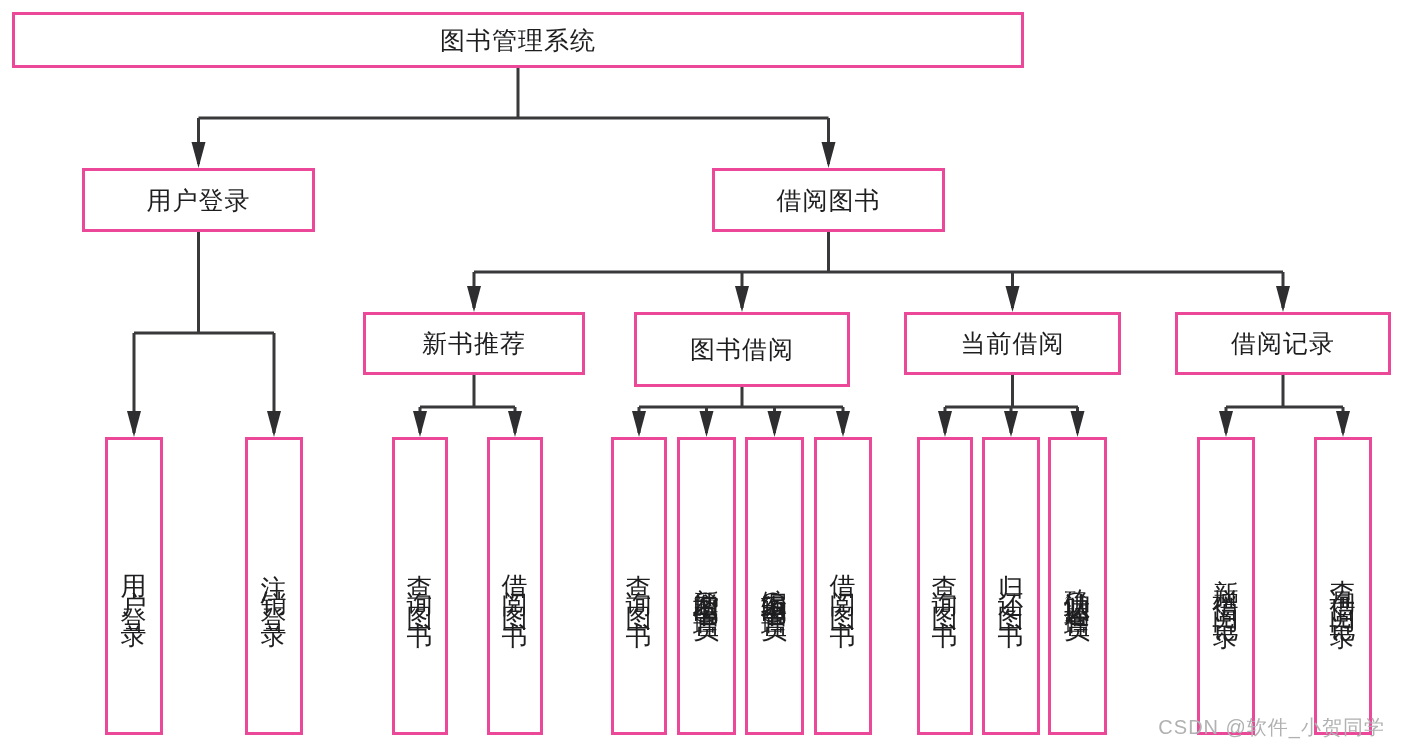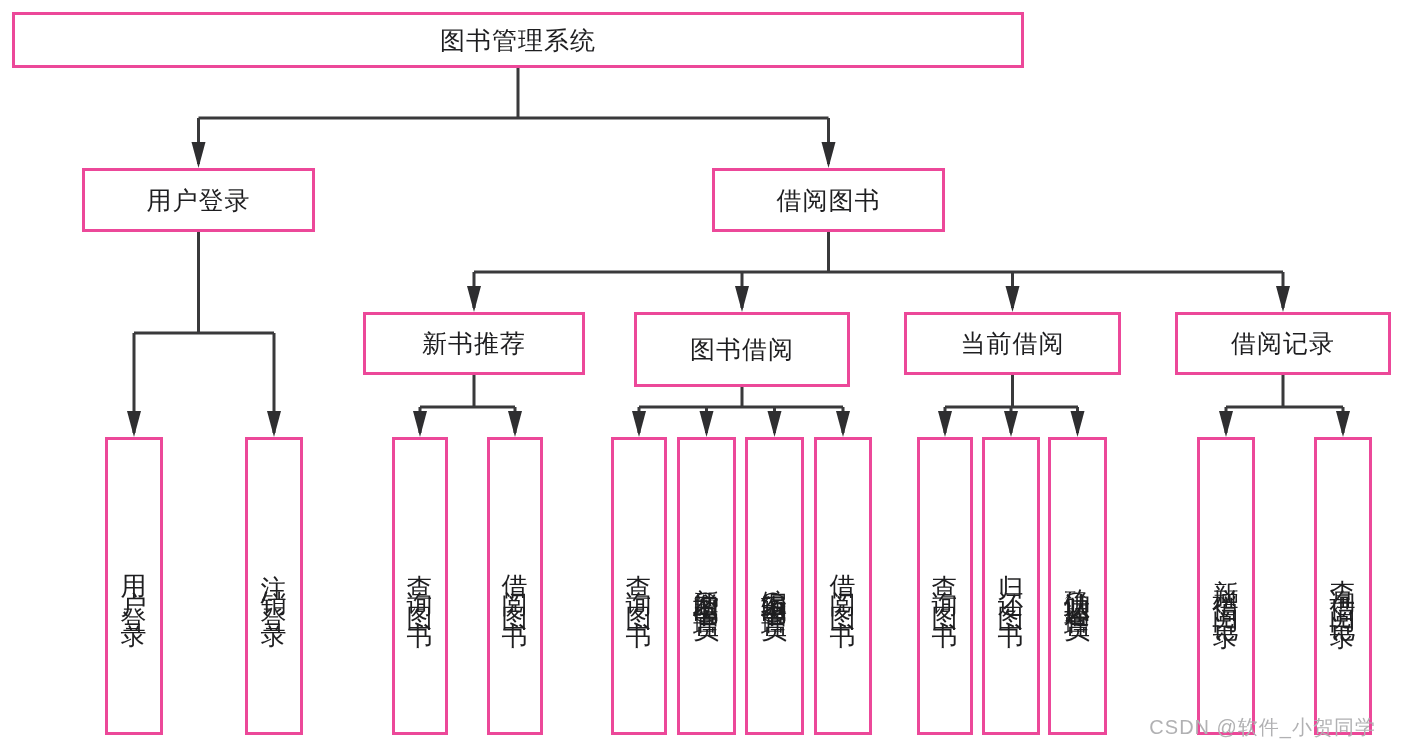--- a/index.html
+++ b/index.html
@@ -13,21 +13,21 @@
     display:flex;align-items:center;justify-content:center;color:#1e1e20;
   }
   .hlabel{font-size:25px;letter-spacing:1px;white-space:nowrap;}
   .leaf .vtext{
     writing-mode:vertical-rl;text-orientation:mixed;font-size:26px;line-height:1;
   }
   .ls-loose .vtext{letter-spacing:16px;}
   .ls-med  .vtext{letter-spacing:9px;}
   .ls-tight .vtext{letter-spacing:4px;}
   .watermark{
-    position:absolute;right:29px;bottom:6px;font-size:20px;color:#b1b1b3;
+    position:absolute;right:20px;bottom:6px;font-size:20px;color:#b1b1b3;
     letter-spacing:1px;z-index:10;white-space:nowrap;
   }
 </style>
 </head>
 <body>
 
 <div class="canvas">
 
   <svg class="wires" width="1405" height="747" viewBox="0 0 1405 747">
     <g stroke="#39393b" stroke-width="3" fill="none">

